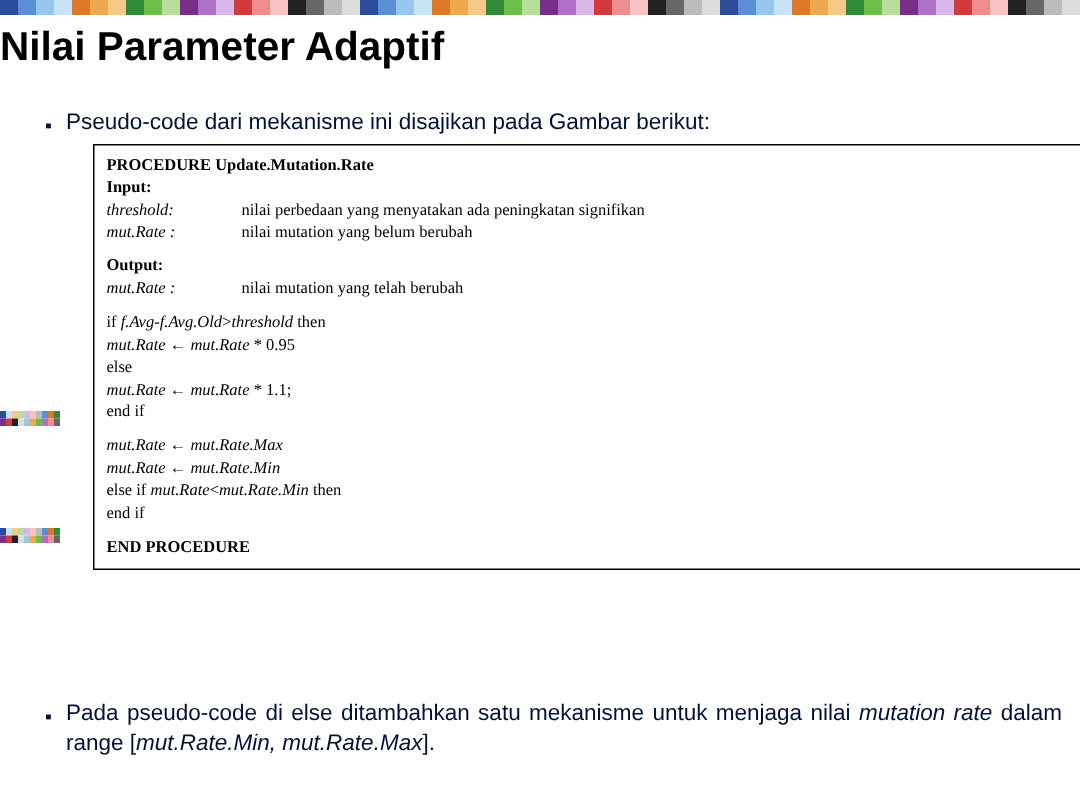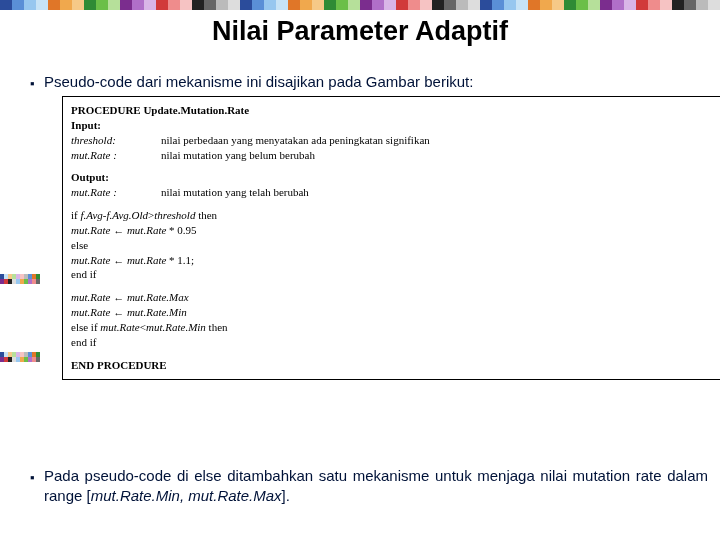--- a/index.html
+++ b/index.html
@@ -18,21 +18,20 @@
     display: flex;
   }
   .top-border div {
     flex: 1;
     height: 100%;
   }
   .title {
     position: absolute;
     top: 16px;
     left: 0; right: 0;
-    text-align: center;
     font-size: 27px;
     font-weight: bold;
     color: #000;
   }
   .bullets {
     position: absolute;
     top: 72px;
     left: 30px;
     right: 12px;
   }
@@ -240,16 +239,16 @@
   <div><span>else if </span><span class="it">mut.Rate</span><span>&lt;</span><span class="it">mut.Rate.Min</span><span> then</span></div>
   <div>end if</div>
   <div class="sep"></div>
   <div class="bold">END PROCEDURE</div>
 </div>
 
 <div class="bottom-bullet">
   <div class="bullet-row">
     <div class="bullet-mark">▪</div>
     <div class="bullet-text">
-      <span>Pada pseudo-code di else ditambahkan satu mekanisme untuk menjaga nilai </span><span style="">mutation rate</span><span> dalam range [</span><span style="font-style:italic">mut.Rate.Min, mut.Rate.Max</span><span>].</span>
+      <span>Pada pseudo-code di else ditambahkan satu mekanisme untuk menjaga nilai </span><span style="font-style:italic">mutation rate</span><span> dalam range [</span><span style="font-style:italic">mut.Rate.Min, mut.Rate.Max</span><span>].</span>
     </div>
   </div>
 </div>
 
 </body></html>

